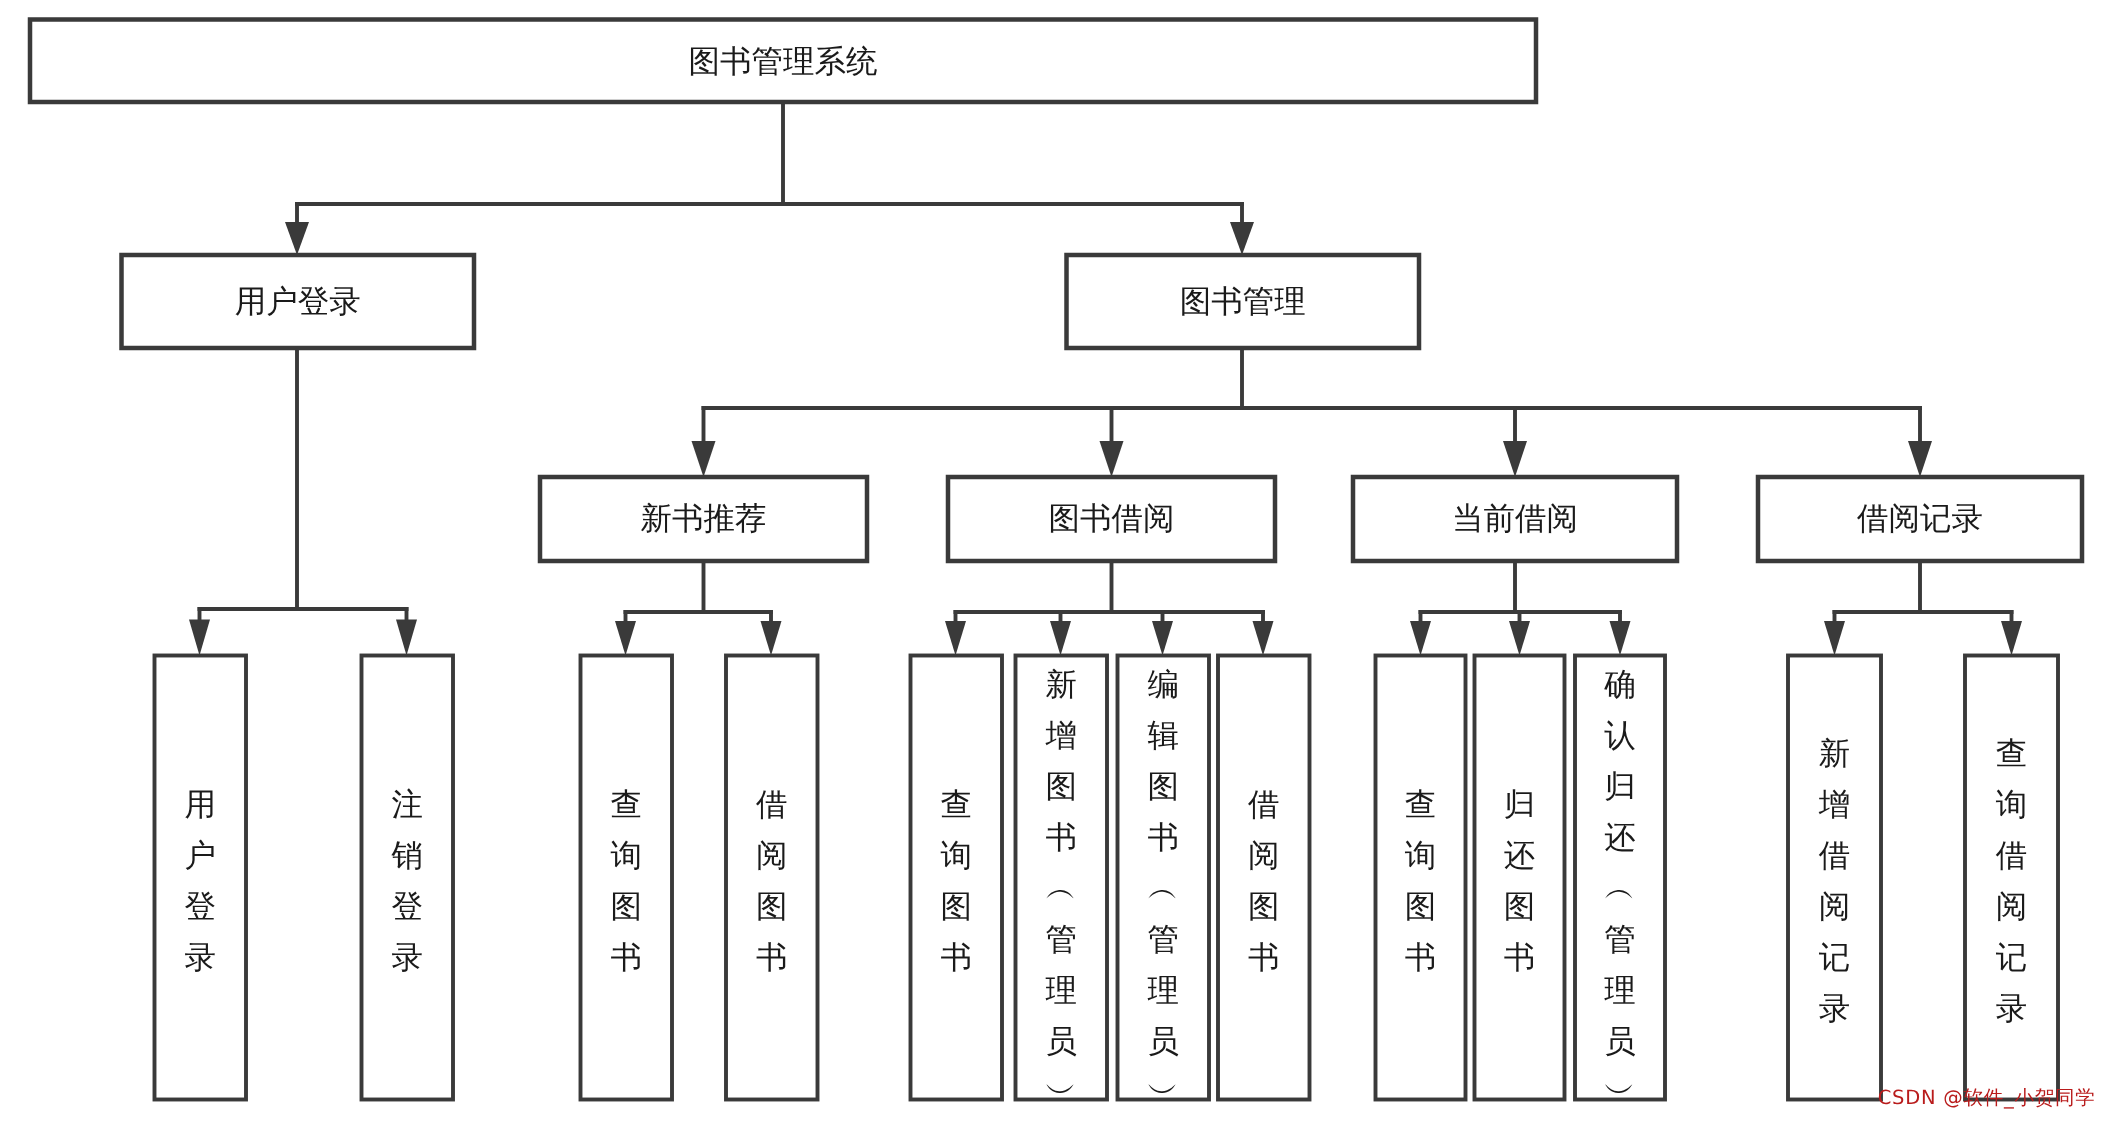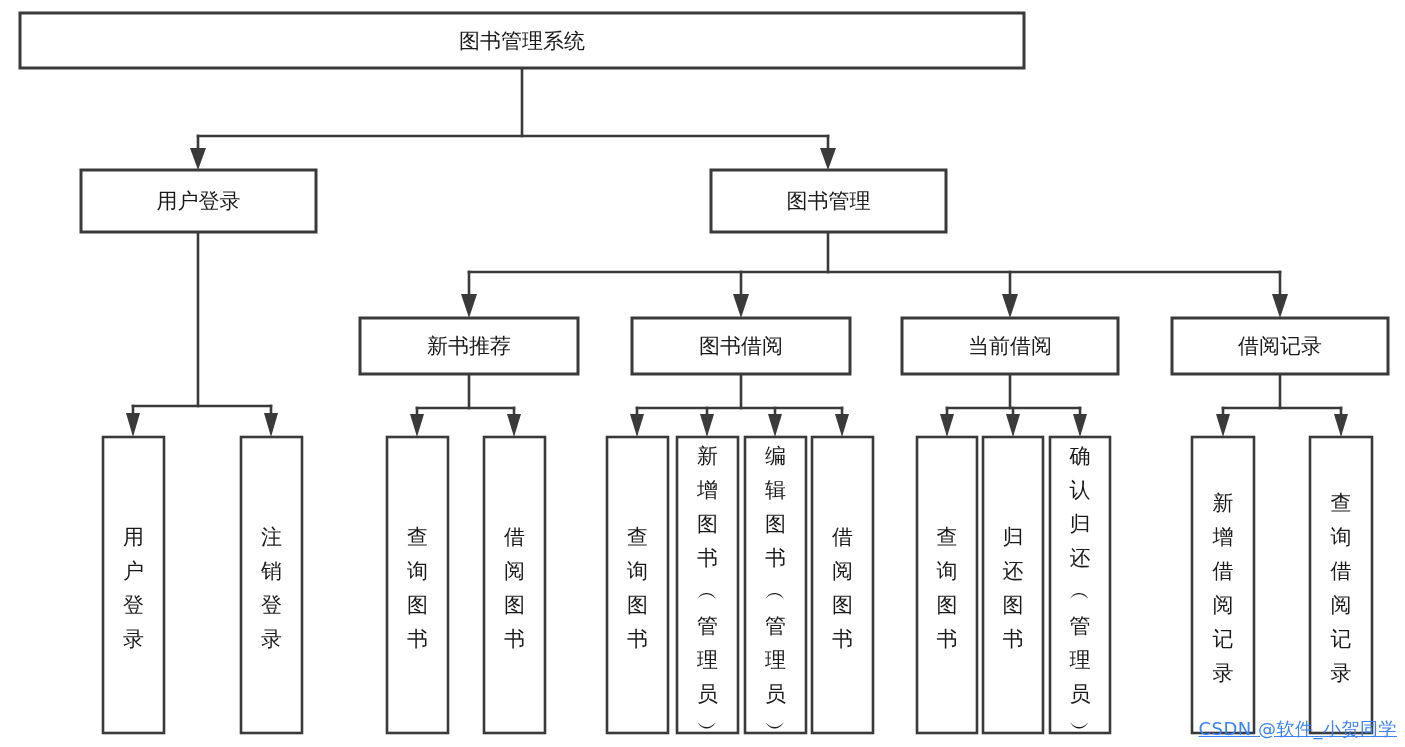--- a/index.html
+++ b/index.html
@@ -56,27 +56,26 @@
     font-family: "DejaVu Sans", "Liberation Sans", sans-serif;
     font-size: 21px;
     fill: #1a1a1a;
     text-anchor: middle;
   }
   .watermark {
     position: absolute;
     right: 8px;
     bottom: 6px;
     font-family: "DejaVu Sans", "Liberation Sans", sans-serif;
-    font-size: 18px;
-    color: #3b82f6;
+    font-size: 13px;
+    color: #b91c1c;
     white-space: nowrap;
     letter-spacing: 0.5px;
     pointer-events: none;
     user-select: none;
-    text-decoration: underline;
   }
 </style>
 </head>
 <body>
 
 <div id="diagram-root">
 
   <svg id="flowchart" viewBox="0 0 1405 747" xmlns="http://www.w3.org/2000/svg">
 
     <g id="connectors-layer">

